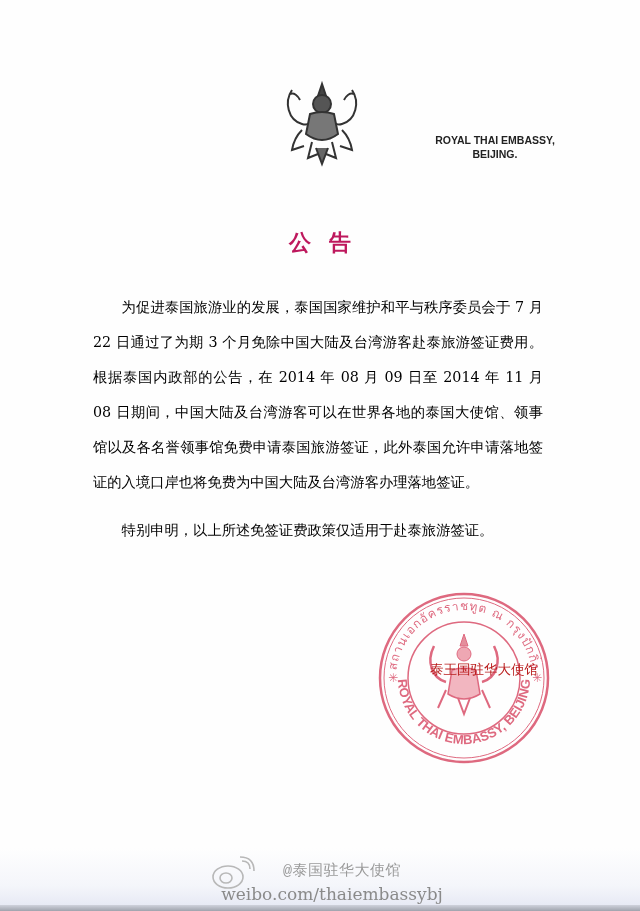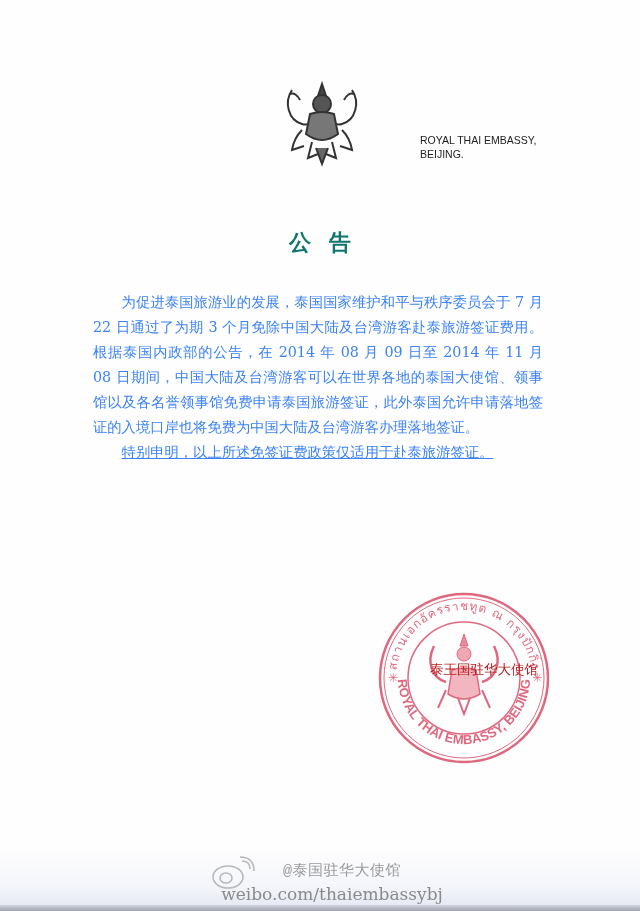--- a/index.html
+++ b/index.html
@@ -3,34 +3,34 @@
 <meta charset="utf-8">
 <style>
   html, body { margin: 0; padding: 0; }
   body {
     width: 640px; height: 911px; background: #ffffff; position: relative; overflow: hidden;
     font-family: "DejaVu Serif", "Liberation Serif", serif; color: #1a1a1a;
   }
   .page { position: absolute; left: 0; top: 0; width: 640px; height: 911px; background: #fefefe; }
   .emblem { position: absolute; left: 272px; top: 72px; width: 100px; height: 100px; }
   .embassy-header {
-    position: absolute; left: 420px; top: 133px; width: 150px; text-align: left;
-    font-family: "Liberation Sans", "DejaVu Sans", sans-serif; font-weight: normal; font-size: 10.5px; line-height: 14px; color: #222;
+    position: absolute; left: 420px; top: 133px; width: 150px; text-align: center;
+    font-family: "Liberation Sans", "DejaVu Sans", sans-serif; font-weight: bold; font-size: 10.5px; line-height: 14px; color: #222;
   }
   .title {
     position: absolute; left: 0; width: 640px; top: 228px; text-align: center;
-    font-family: "DejaVu Sans", sans-serif; font-weight: bold; font-size: 22px; letter-spacing: 18px; color: #0f766e;
+    font-family: "DejaVu Sans", sans-serif; font-weight: bold; font-size: 22px; letter-spacing: 18px; color: #be185d;
     padding-left: 18px; box-sizing: border-box;
   }
   .body-text {
     position: absolute; left: 93px; top: 290px; width: 450px;
-    font-size: 14.3px; line-height: 25px; color: #3b82f6; text-align: justify;
+    font-size: 14.3px; line-height: 35px; color: #000000; text-align: justify;
   }
   .body-text p { margin: 0; text-indent: 2em; }
-  .body-text p + p { margin-top: 0; text-decoration: underline; }
+  .body-text p + p { margin-top: 13px; }
   .seal { position: absolute; left: 376px; top: 590px; width: 176px; height: 176px; opacity: 0.85; }
   .signature {
     position: absolute; left: 404px; top: 658px; width: 160px; text-align: center;
     font-size: 13.5px; line-height: 22px; color: #b91c1c;
   }
   .watermark {
     position: absolute; left: 0; top: 848px; width: 640px; height: 63px;
     background: linear-gradient(to bottom, rgba(255,255,255,0) 0%, rgba(238,240,248,0.6) 60%, rgba(220,224,240,0.8) 100%);
   }
   .weibo-icon { position: absolute; left: 210px; top: 855px; width: 46px; height: 36px; }

